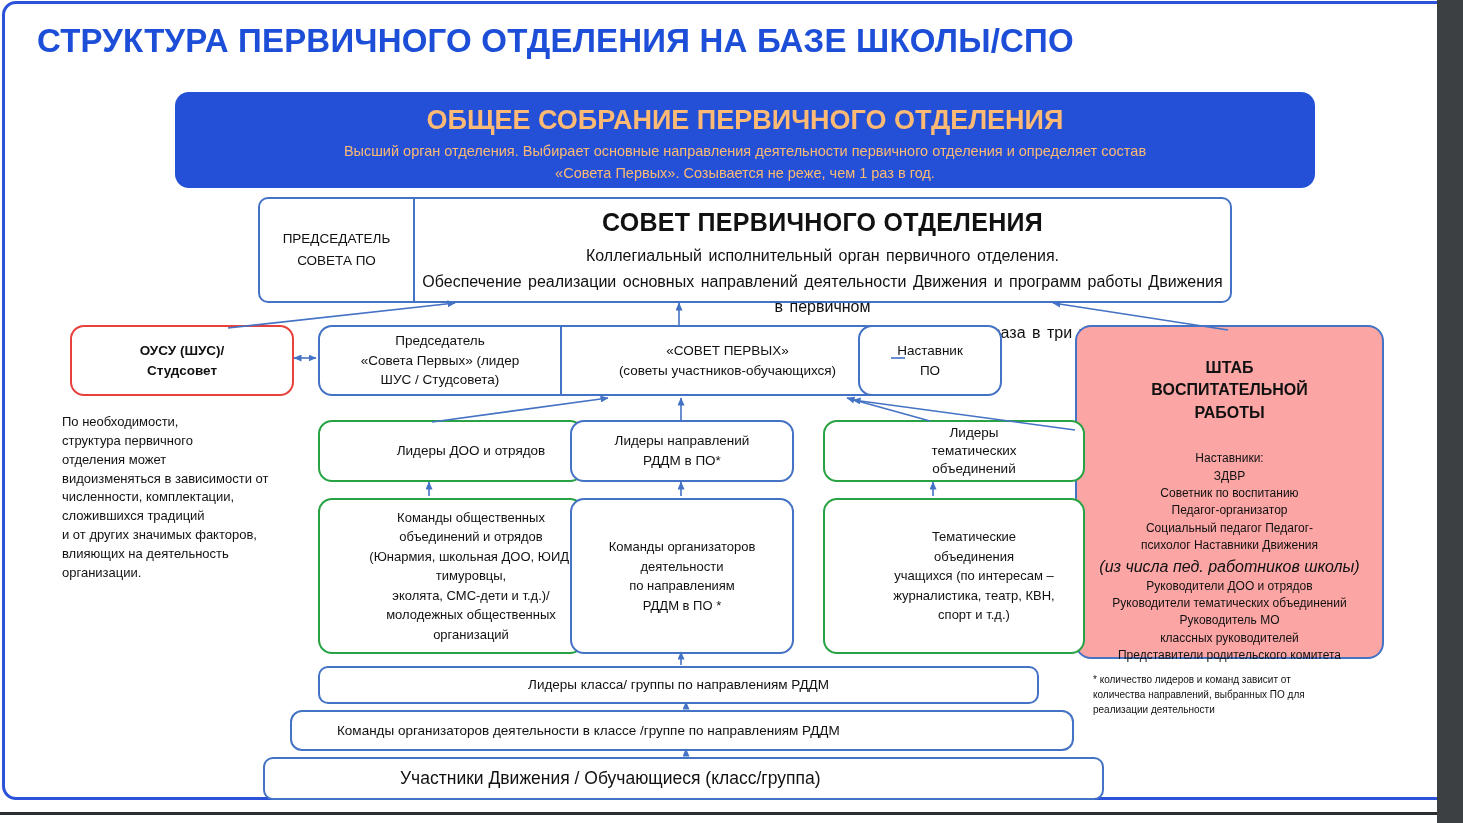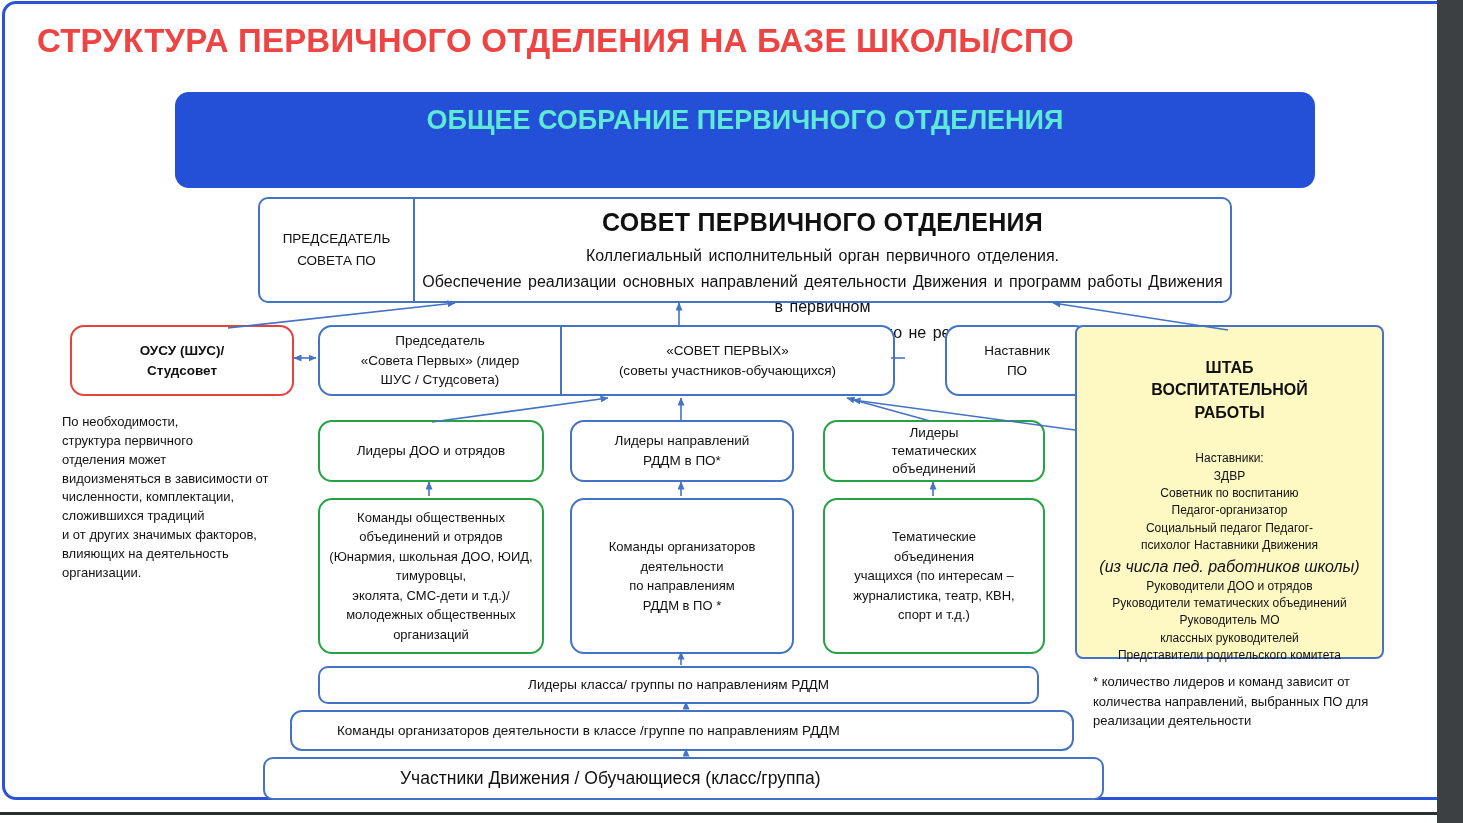--- a/index.html
+++ b/index.html
@@ -4,51 +4,51 @@
 <style>
   html,body{margin:0;padding:0;background:#fff;}
   .canvas{position:relative;width:1463px;height:823px;background:#ffffff;overflow:hidden;
           font-family:"Liberation Sans","DejaVu Sans",sans-serif;color:#111;}
   .frame{position:absolute;left:2px;top:1px;width:1448px;height:793px;
          border:3px solid #2b52d8;border-radius:14px;}
   .right-strip{position:absolute;left:1437px;top:0;width:26px;height:823px;background:#3c4043;z-index:5;}
   .bottom-line{position:absolute;left:0;top:812px;width:1437px;height:3px;background:#2b2e31;z-index:4;}
 
   .page-title{position:absolute;left:37px;top:22px;margin:0;font-size:33px;font-weight:bold;
-              color:#ef4444;letter-spacing:.2px;white-space:nowrap;}
+              color:#1d4ed8;letter-spacing:.2px;white-space:nowrap;}
 
   .banner{position:absolute;left:175px;top:92px;width:1140px;height:96px;background:#2350d6;
-          border-radius:14px;color:#5eead4;text-align:center;}
+          border-radius:14px;color:#fdba74;text-align:center;}
   .banner-title{font-size:27px;font-weight:bold;margin-top:13px;}
   .banner-sub{font-size:14.5px;line-height:1.5;margin-top:5px;white-space:pre-line;}
 
   .council{position:absolute;left:258px;top:197px;width:970px;height:102px;background:#fff;
            border:2px solid #4472c4;border-radius:10px;display:flex;}
   .council-chair{width:153px;border-right:2px solid #4472c4;display:flex;align-items:center;
                  justify-content:center;text-align:center;font-size:13.5px;line-height:1.6;white-space:pre-line;}
   .council-main{flex:1;text-align:center;}
   .council-title{font-size:25px;font-weight:bold;margin-top:9px;letter-spacing:.3px;}
   .council-desc{font-size:16px;line-height:1.6;margin-top:6px;white-space:pre-line;word-spacing:2px;}
 
   .box{position:absolute;background:#fff;border:2px solid #4472c4;display:flex;
        align-items:center;justify-content:center;text-align:center;
        font-size:13.5px;line-height:1.45;white-space:pre-line;}
   .r14{border-radius:14px;}
-  .green{border-color:#27a344;border-width:2.5px;}
+  .green{border-color:#27a344;border-width:2.5px;padding-left:40px;}
   .red{border-color:#e8403d;}
 
   .ousu{left:70px;top:325px;width:220px;height:67px;font-weight:bold;}
   .combined{left:318px;top:325px;width:573px;height:67px;padding:0;display:flex;align-items:stretch;}
   .combined-left{width:240px;border-right:2px solid #4472c4;display:flex;align-items:center;
                  justify-content:center;white-space:pre-line;}
   .combined-right{flex:1;display:flex;align-items:center;justify-content:center;white-space:pre-line;}
-  .nastavnik{left:945px;top:325px;width:140px;height:67px;}
-
-  .shtab{position:absolute;left:1075px;top:325px;width:305px;height:330px;background:#fef9c3;
-         border:2px solid #4472c4;border-radius:8px;text-align:center;}
+  .nastavnik{left:858px;top:325px;width:140px;height:67px;}
+
+  .shtab{position:absolute;left:1075px;top:325px;width:305px;height:330px;background:#fca5a5;
+         border:2px solid #4472c4;border-radius:16px;text-align:center;}
   .shtab-title{font-size:16px;font-weight:bold;line-height:1.4;margin-top:30px;white-space:pre-line;}
   .shtab-list{font-size:12px;line-height:1.45;margin-top:26px;white-space:pre-line;}
   .shtab-note{font-size:16px;font-style:italic;line-height:1.45;white-space:pre-line;}
 
   .left-note{position:absolute;left:62px;top:413px;width:258px;font-size:13px;line-height:1.45;
              white-space:pre-line;}
 
   .leader1{left:318px;top:420px;width:222px;height:58px;}
   .leader2{left:570px;top:420px;width:220px;height:58px;}
   .leader3{left:823px;top:420px;width:218px;height:58px;line-height:1.35;}
@@ -56,37 +56,39 @@
   .team1{left:318px;top:498px;width:222px;height:152px;font-size:13px;line-height:1.5;}
   .team2{left:570px;top:498px;width:220px;height:152px;font-size:13px;line-height:1.5;}
   .team3{left:823px;top:498px;width:218px;height:152px;font-size:13px;line-height:1.5;}
 
   .rowA{left:318px;top:666px;width:717px;height:34px;border-radius:10px;}
   .rowB{left:290px;top:710px;width:780px;height:37px;border-radius:12px;justify-content:flex-start;
         padding-left:45px;width:735px;}
   .rowC{left:263px;top:757px;width:702px;height:39px;border-radius:10px;justify-content:flex-start;
         padding-left:135px;font-size:17.5px;width:702px;}
 
-  .footnote{position:absolute;left:1093px;top:672px;width:305px;font-size:13px;line-height:1.5;
+  .footnote{position:absolute;left:1093px;top:672px;width:305px;font-size:10px;line-height:1.5;
             white-space:pre-line;}
 
   .arrows{position:absolute;left:0;top:0;width:1463px;height:823px;pointer-events:none;}
   .arrows line{stroke:#4472c4;stroke-width:1.6;}
 </style>
 </head>
 <body>
 
 <div class="canvas">
 
   <div class="frame"></div>
 
   <h1 class="page-title">СТРУКТУРА ПЕРВИЧНОГО ОТДЕЛЕНИЯ НА БАЗЕ ШКОЛЫ/СПО</h1>
 
   <div class="banner">
     <div class="banner-title">ОБЩЕЕ СОБРАНИЕ ПЕРВИЧНОГО ОТДЕЛЕНИЯ</div>
+    <div class="banner-sub">Высший орган отделения. Выбирает основные направления деятельности первичного отделения и определяет состав
+«Совета Первых». Созывается не реже, чем 1 раз в год.</div>
   </div>
 
   <div class="council">
     <div class="council-chair">ПРЕДСЕДАТЕЛЬ
 СОВЕТА ПО</div>
     <div class="council-main">
       <div class="council-title">СОВЕТ ПЕРВИЧНОГО ОТДЕЛЕНИЯ</div>
       <div class="council-desc">Коллегиальный  исполнительный  орган  первичного  отделения.
 Обеспечение  реализации  основных  направлений  деятельности  Движения  и  программ  работы   Движения  в  первичном
 отделении.  Созывается  по  мере  необходимости,  но  не  реже  1  раза  в  три  месяца.</div>

